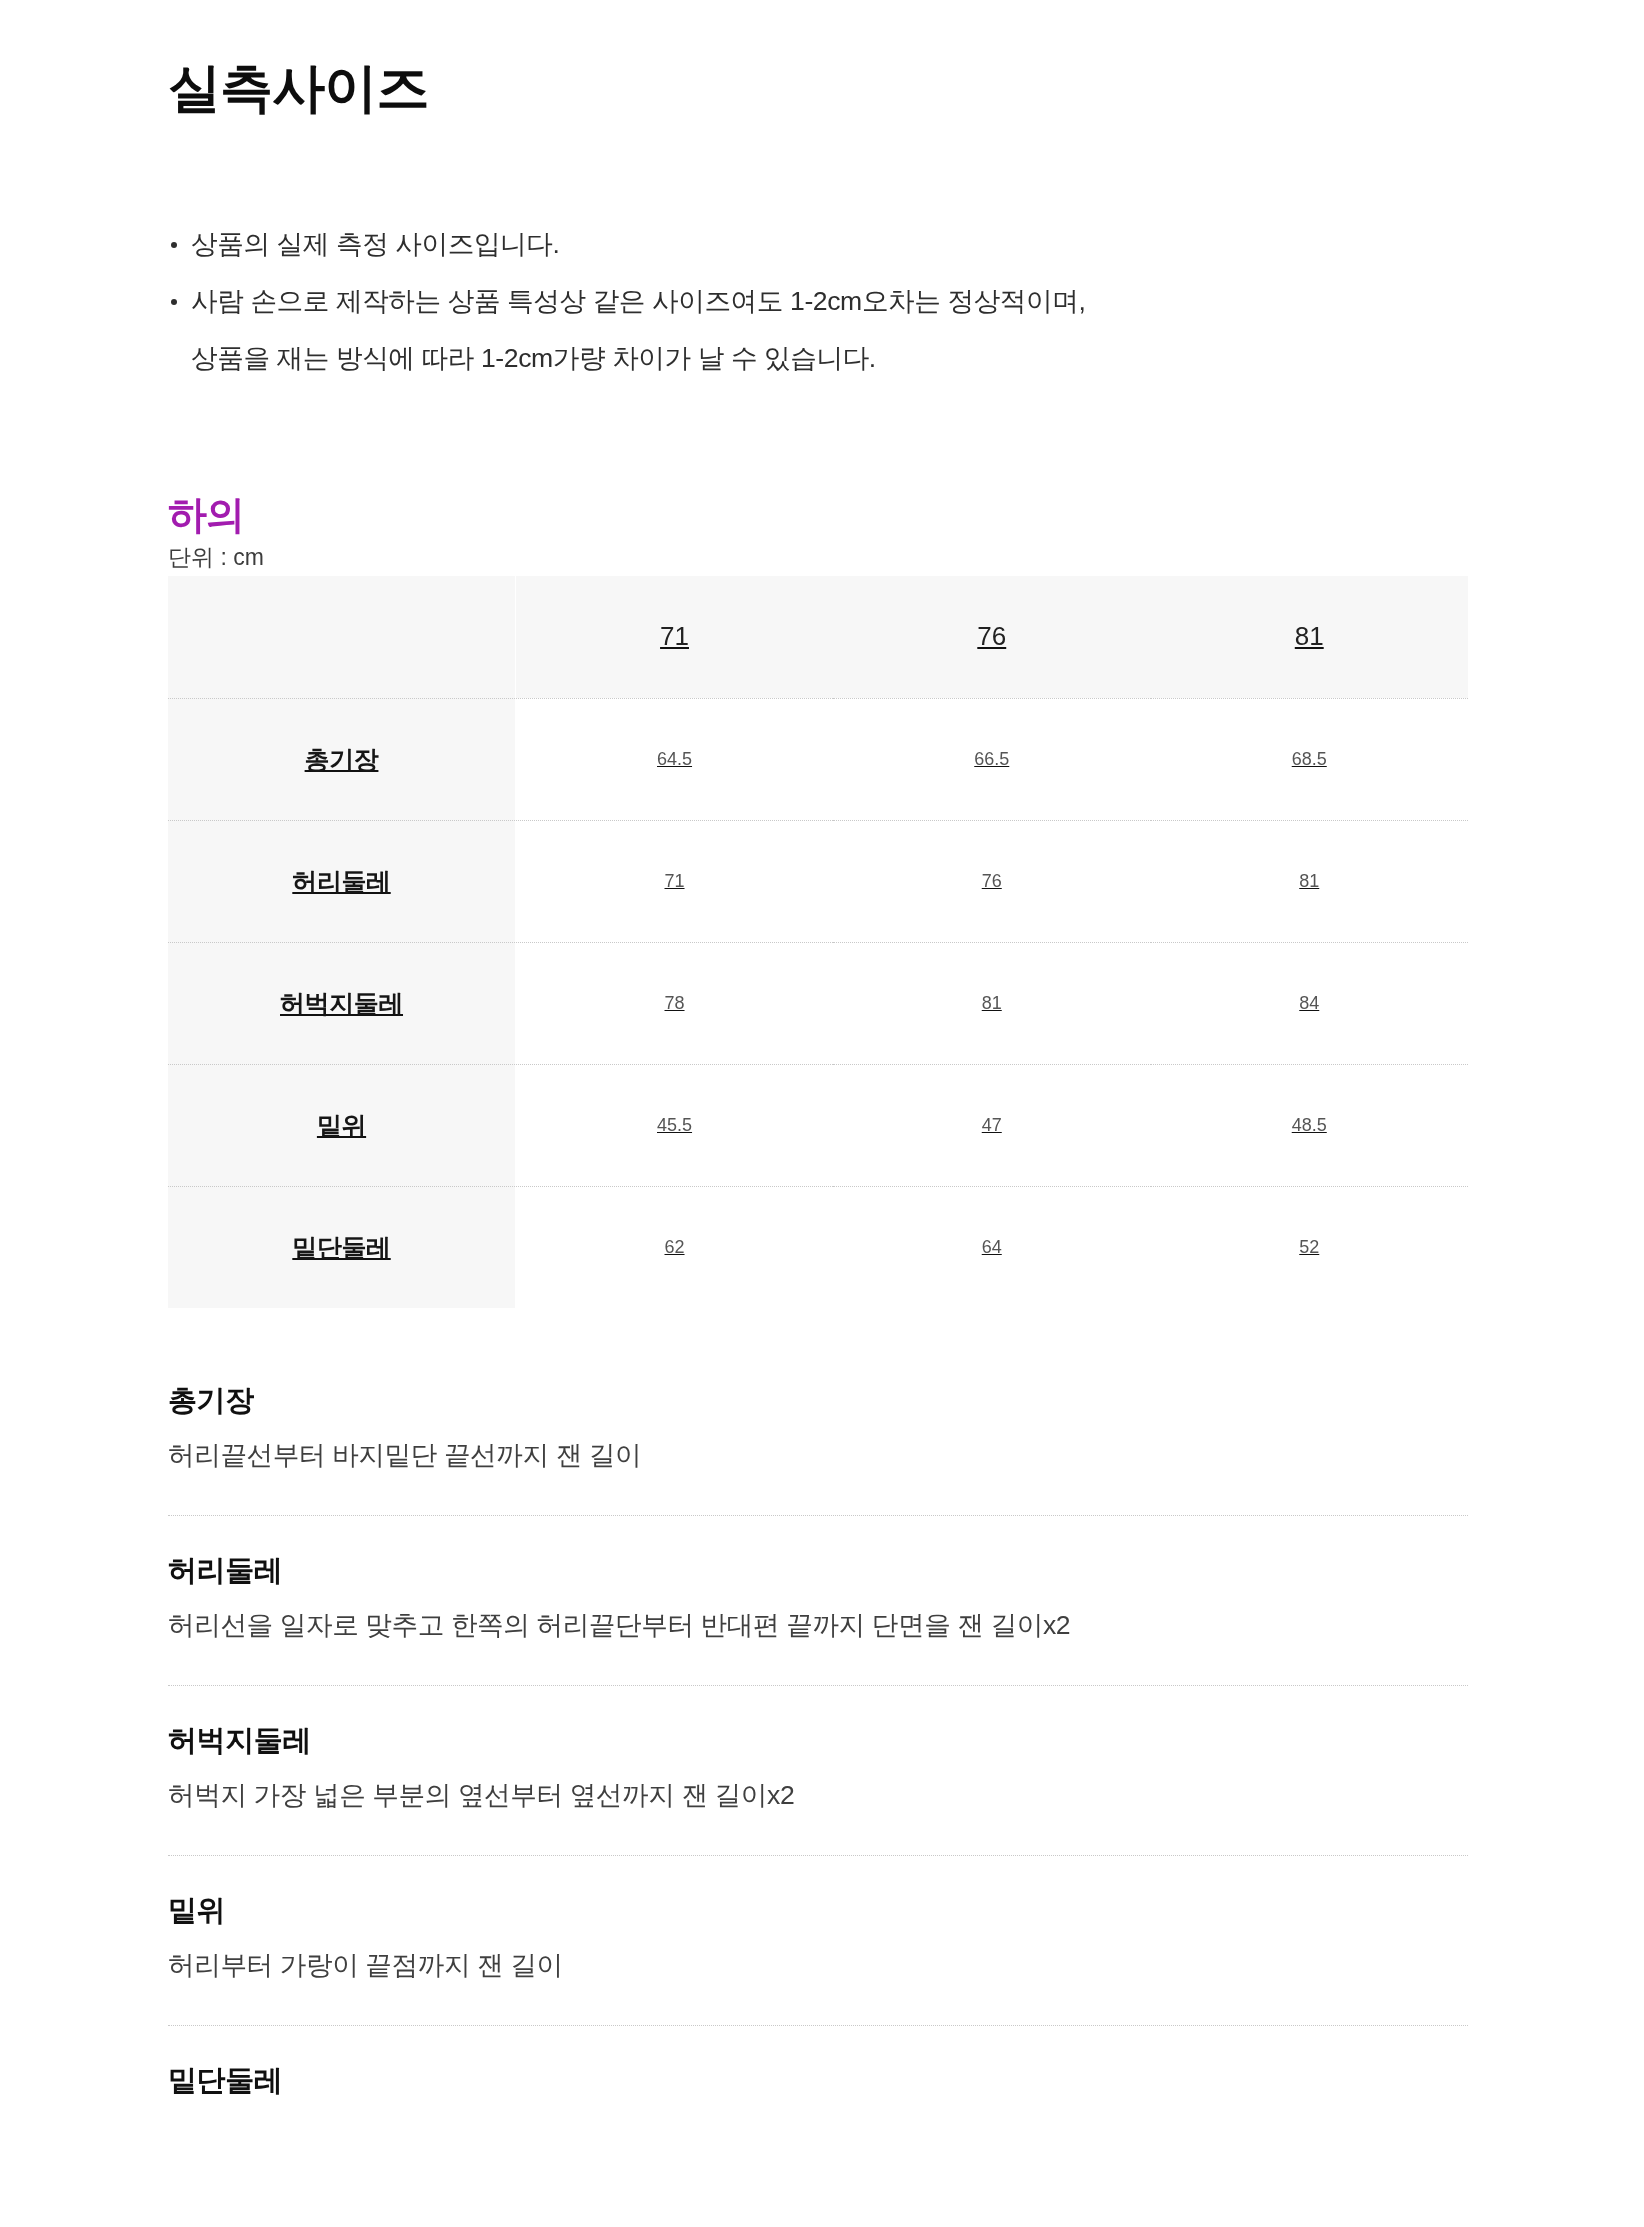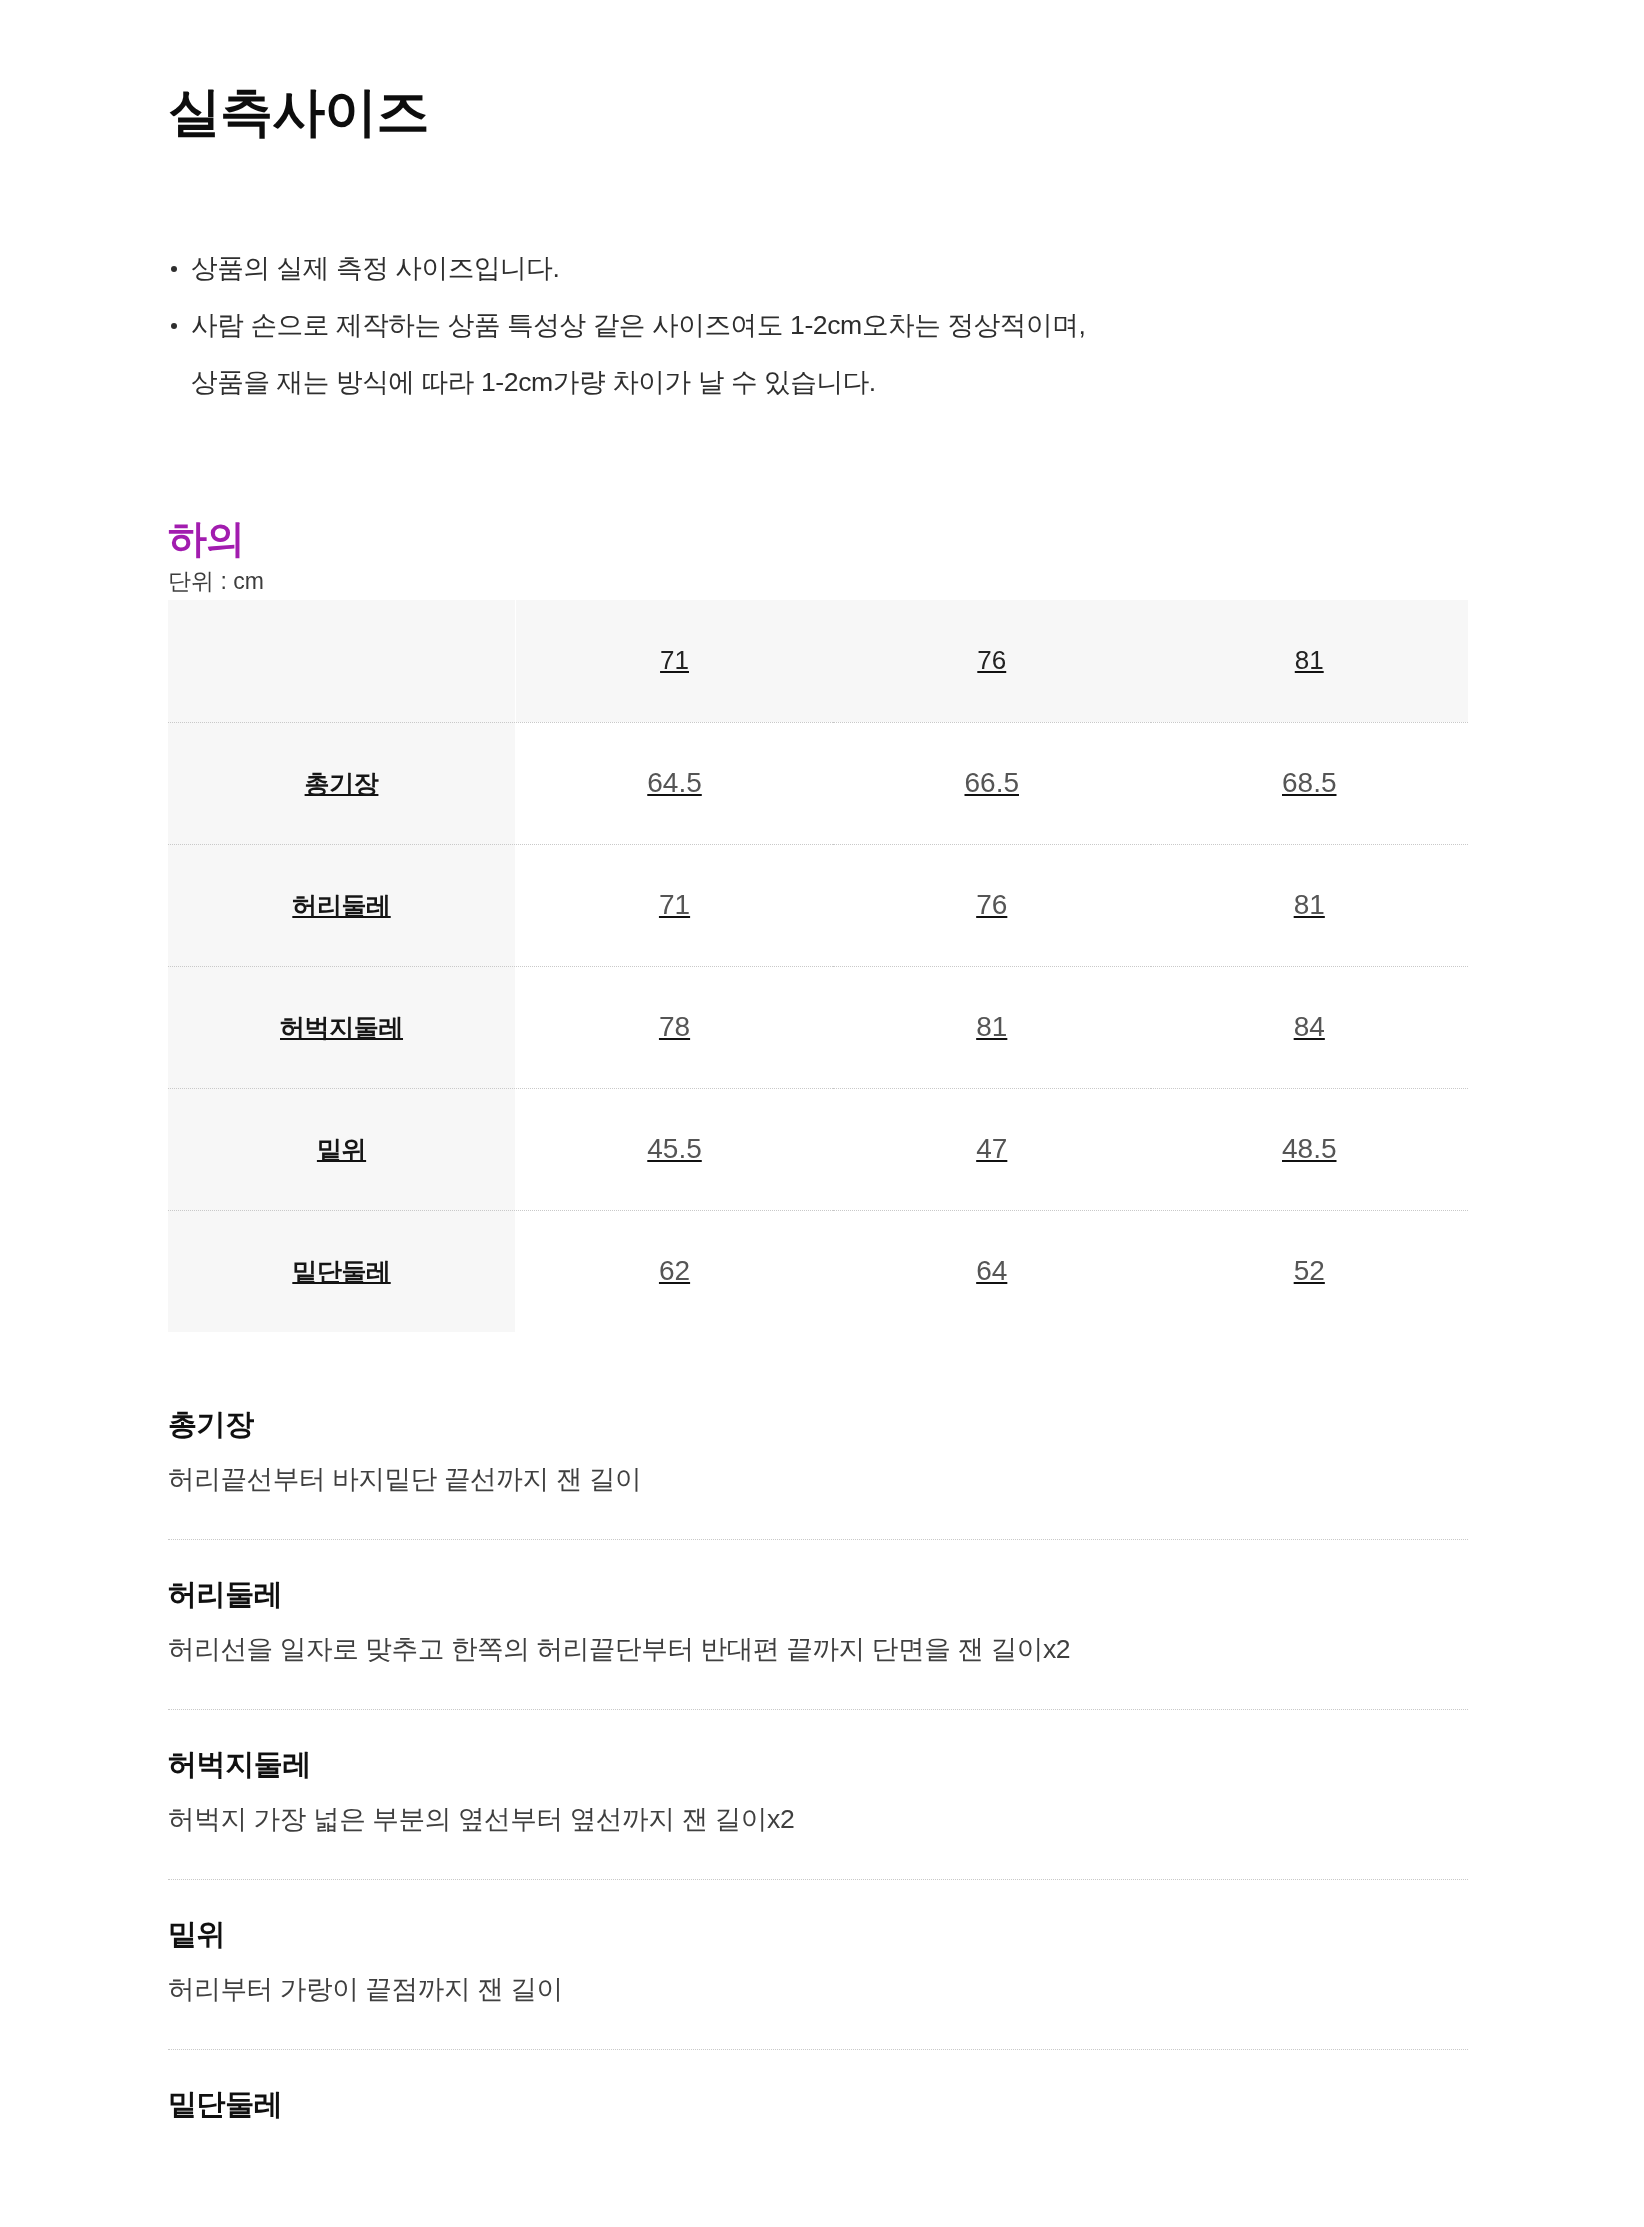--- a/index.html
+++ b/index.html
@@ -10,21 +10,21 @@
     overflow: hidden;
     font-family: "Liberation Sans", "DejaVu Sans", sans-serif;
     color: #111111;
   }
   .content {
     padding: 0 177px 0 168px;
   }
 
   
   .page-title {
-    margin-top: 82px;
+    margin-top: 58px;
     font-size: 53px;
     line-height: 60px;
     font-weight: 700;
     letter-spacing: -0.9px;
     color: #0d0d0d;
   }
 
   
   .notes { margin-top: 98px; }
   .note-line {
@@ -90,21 +90,21 @@
   table.size-table tbody tr { border-top: 1.7px dotted #c9c9c9; }
   table.size-table tbody td.row-label {
     background: #f7f7f7;
     font-size: 25px;
     font-weight: 600;
     letter-spacing: -0.4px;
     color: #161616;
   }
   table.size-table tbody td.value {
     background: #ffffff;
-    font-size: 28px;
+    font-size: 18px;
     color: #555555;
   }
 
   
   .definitions { margin-top: 38px; }
   .definition-item { padding: 38px 0 45px; }
   .definition-item:not(:last-child) { border-bottom: 1.7px dotted #c9c9c9; }
   .definition-term {
     font-size: 29px;
     line-height: 33px;

